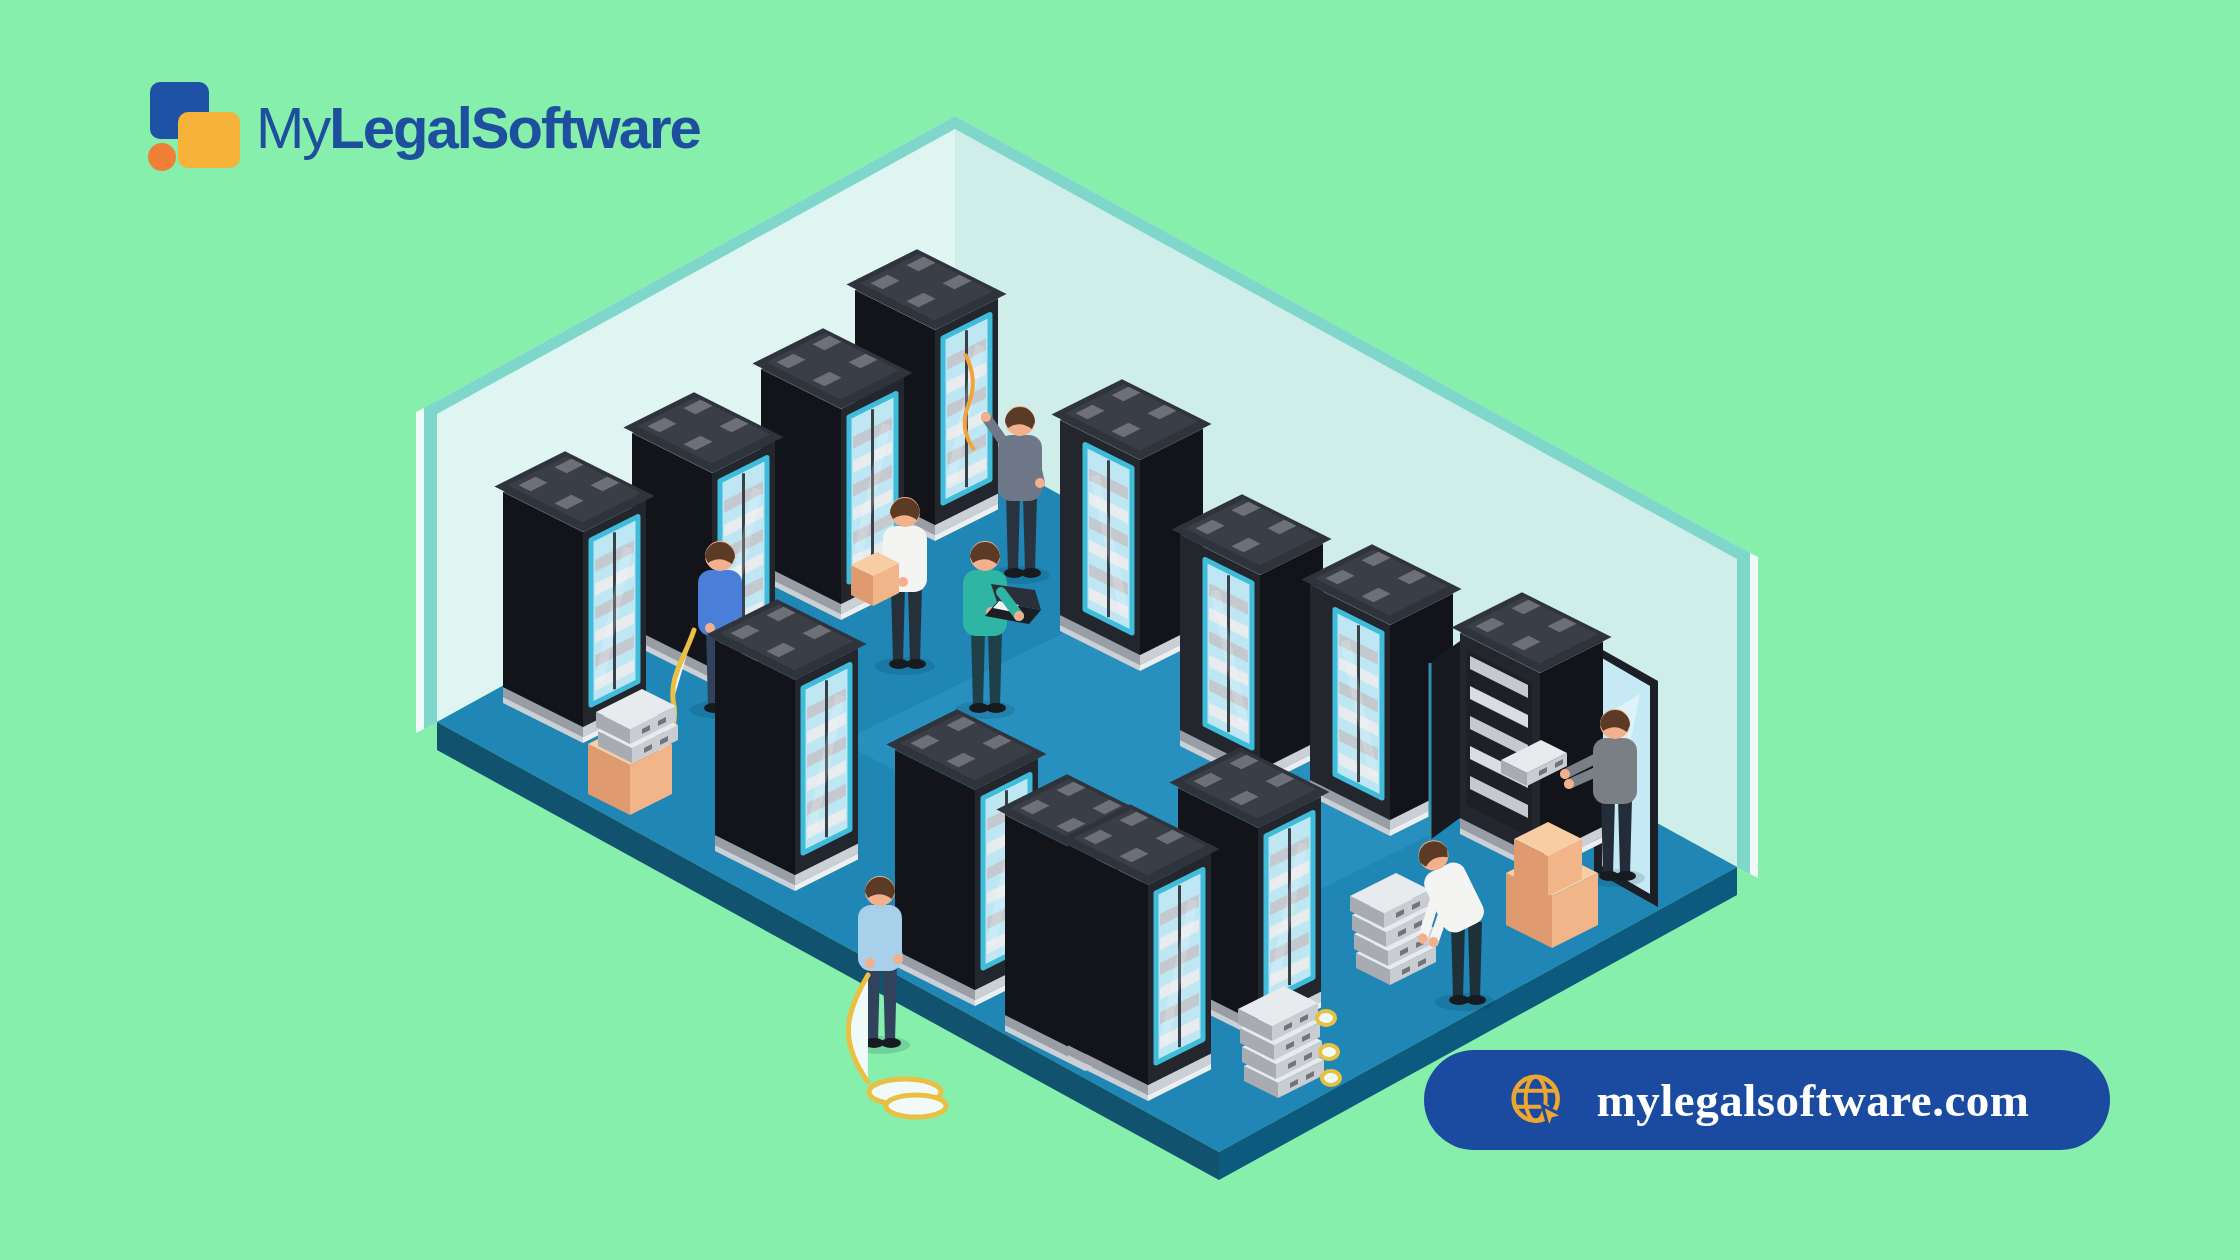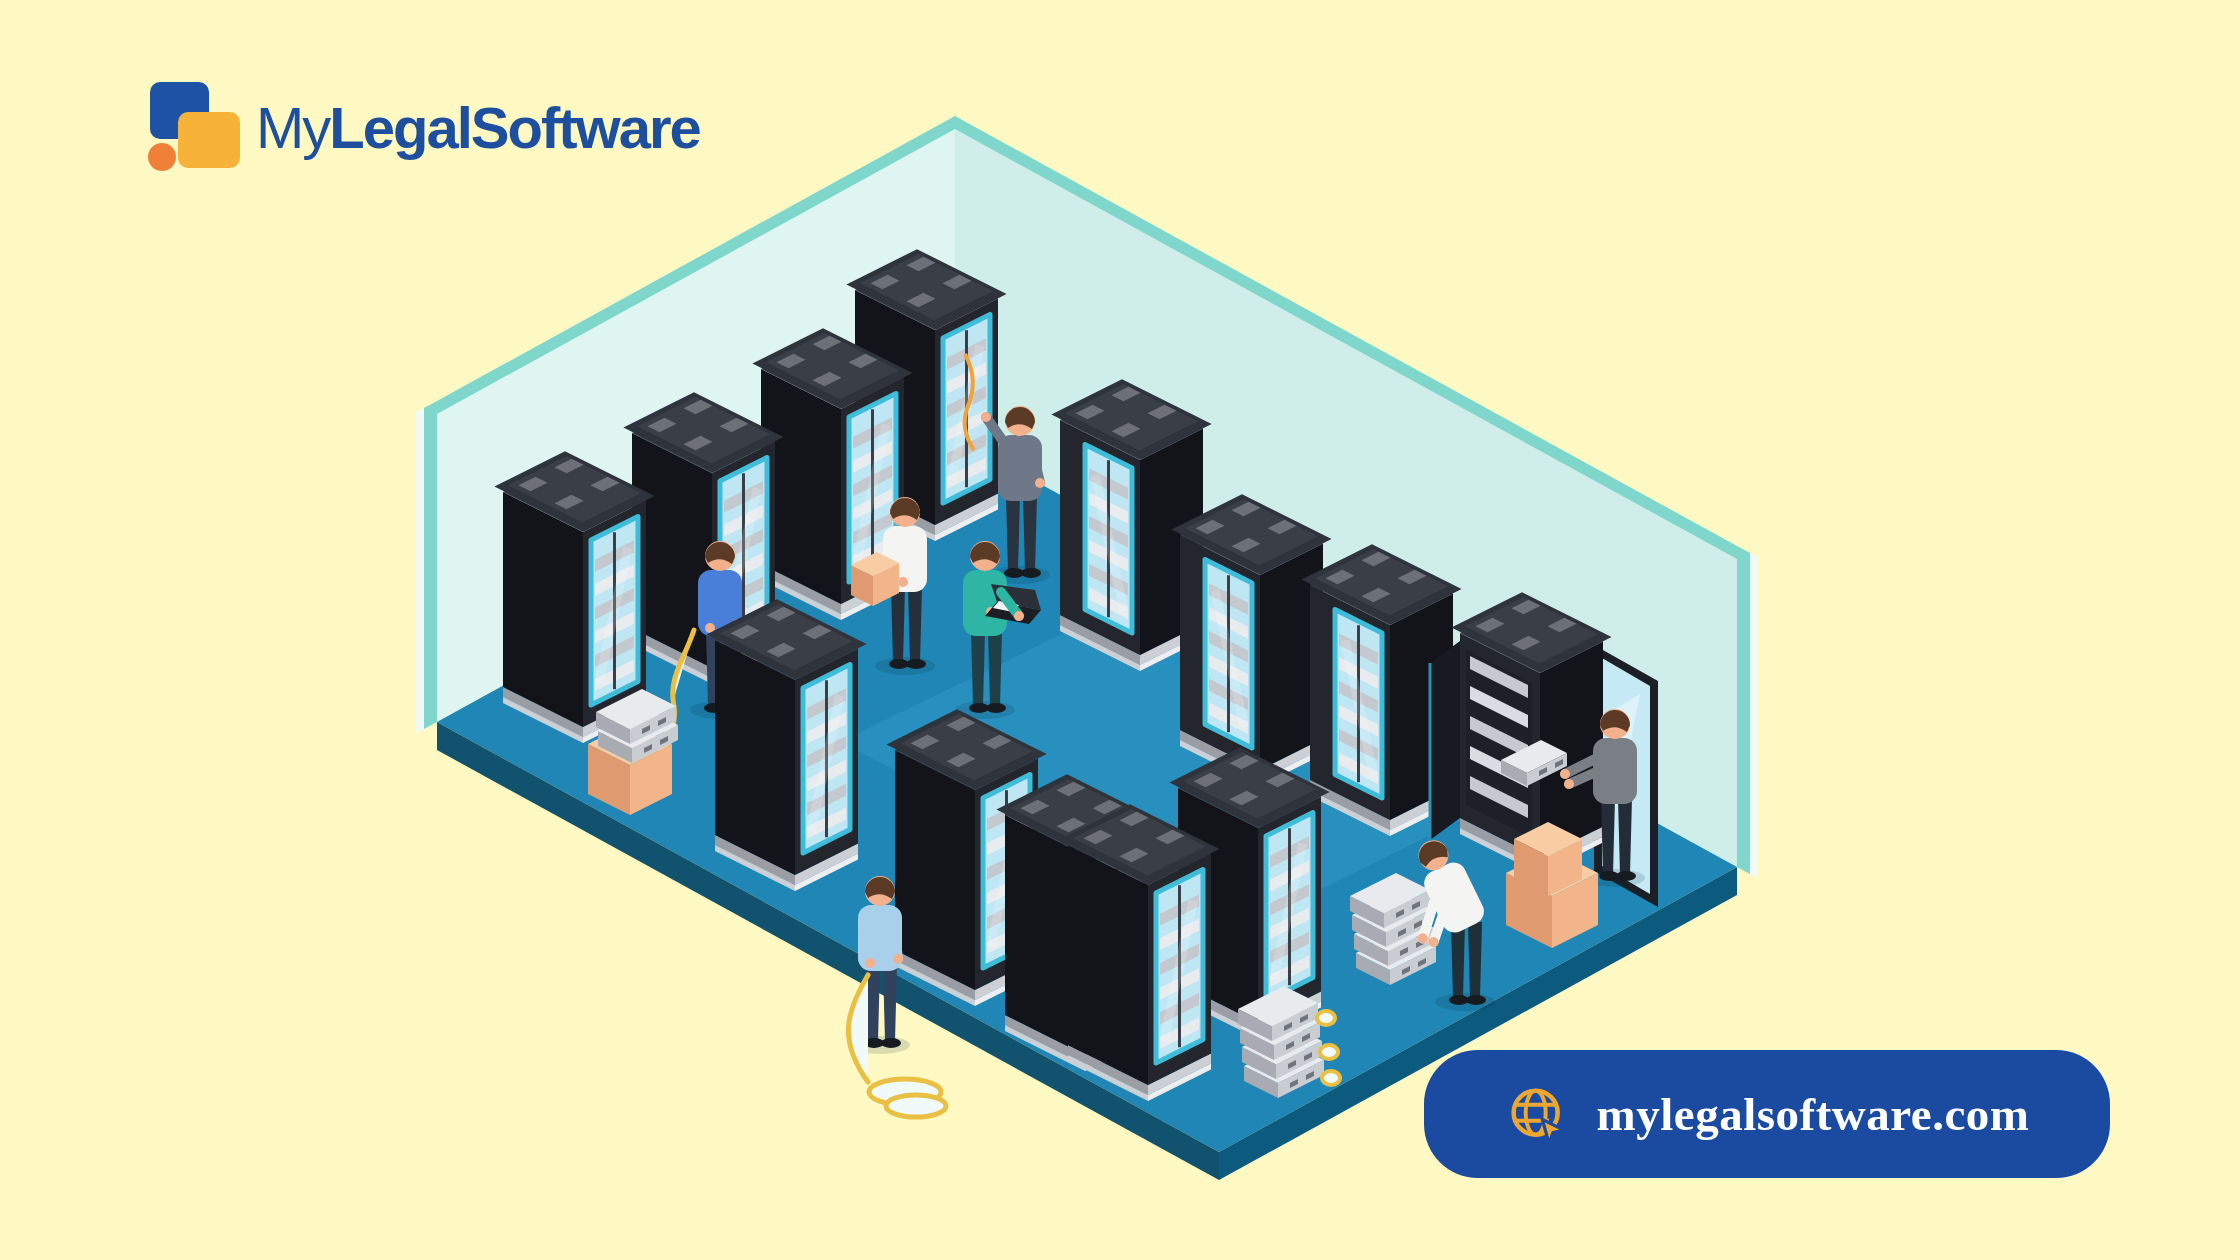--- a/index.html
+++ b/index.html
@@ -1,29 +1,29 @@
 <!DOCTYPE html>
 <html style="--logo-blue: #1d52a4; --logo-yellow: #f7b23a; --logo-orange: #f08038; --brand-text: #1d4f9e; --cta-bg: #1b4ba0; --cta-text: #ffffff; --cta-icon: #eca733;"><head>
 <meta charset="utf-8">
 <style>
   html,body{margin:0;padding:0;background:#ffffff;}
   body{width:2240px;height:1260px;font-family:"Liberation Sans",sans-serif;}
-  .canvas{position:relative;width:2240px;height:1260px;background:#fef9c3;overflow:hidden;}
+  .canvas{position:relative;width:2240px;height:1260px;background:#86efac;overflow:hidden;}
   #scene{position:absolute;left:0;top:0;width:2240px;height:1260px;}
   
   .logo{position:absolute;left:150px;top:82px;display:flex;align-items:center;gap:14px;z-index:6;}
   .logo-icon{position:relative;width:92px;height:90px;flex:0 0 auto;}
   .sq-blue{position:absolute;left:0;top:0;width:59px;height:57px;border-radius:10px;background:var(--logo-blue);}
   .sq-yellow{position:absolute;left:28px;top:30px;width:62px;height:56px;border-radius:10px;background:var(--logo-yellow);}
   .dot-orange{position:absolute;left:-2px;top:61px;width:28px;height:28px;border-radius:50%;background:var(--logo-orange);}
   .logo-text{font-size:58px;letter-spacing:-2px;color:var(--brand-text);white-space:nowrap;}
   .t-reg{font-weight:400;}
   .t-bold{font-weight:700;}
   
-  .cta{position:absolute;left:1424px;top:1050px;width:686px;height:128px;border-radius:54px;
+  .cta{position:absolute;left:1424px;top:1050px;width:686px;height:100px;border-radius:54px;
        background:var(--cta-bg);display:flex;align-items:center;justify-content:center;gap:28px;
        z-index:6;text-decoration:none;cursor:pointer;}
   .globe{width:64px;height:64px;color:var(--cta-icon);flex:0 0 auto;}
   .cta-label{font-family:"Liberation Serif","Liberation Sans",serif;font-weight:700;font-size:47px;
              color:var(--cta-text);letter-spacing:0.5px;white-space:nowrap;}
 </style>
 </head>
 <body>
 
 <div class="canvas">

